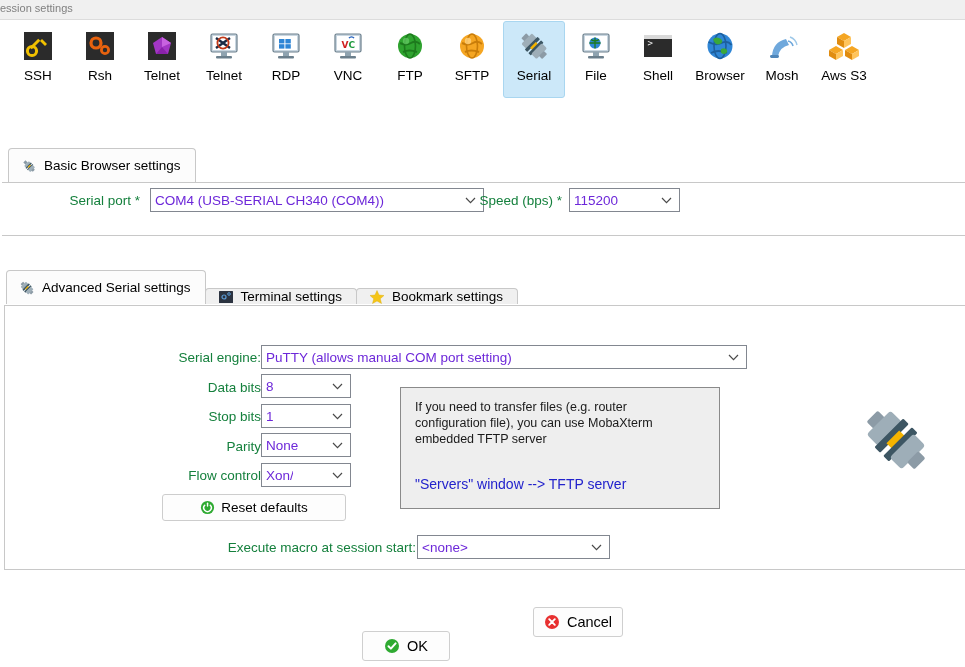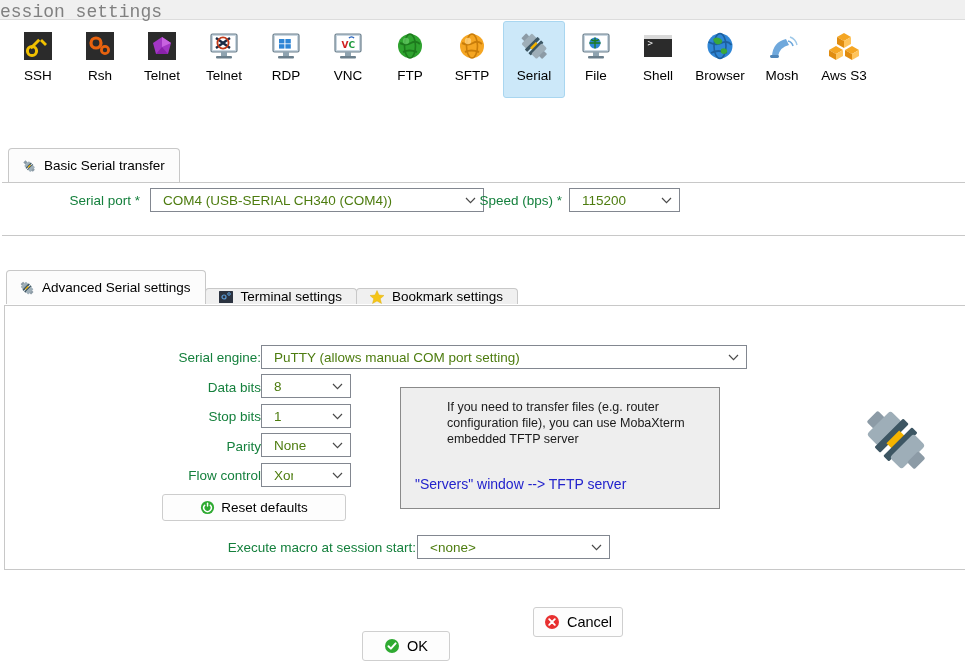--- a/index.html
+++ b/index.html
@@ -14,23 +14,22 @@
   }
 
   
   #titlebar {
     position: absolute; left: 0; top: 0; width: 965px; height: 20px;
     background: #f0f0f0;
     border-bottom: 1px solid #dcdcdc;
   }
   #titlebar .title-text {
     position: absolute; left: 0px; top: 2px;
-    font-size: 18px; color: #808080;
+    font-size: 11px; color: #808080;
     white-space: nowrap;
-    font-family: Liberation Mono, monospace;
   }
 
   
   #session-types {
     position: absolute; left: 0; top: 21px; width: 965px; height: 110px;
     background: #ffffff;
     display: flex;
     align-items: flex-start;
     padding-left: 7px;
   }
@@ -116,23 +115,23 @@
     white-space: nowrap;
     text-align: right;
   }
   .combo {
     position: absolute;
     height: 24px;
     background: #ffffff;
     border: 1px solid #828790;
     display: flex;
     align-items: center;
-    padding-left: 12px;
+    padding-left: 4px;
     font-size: 13.5px;
-    color: #4d7c0f;
+    color: #6d28d9;
     cursor: pointer;
     white-space: nowrap;
     overflow: hidden;
   }
   .combo .cval { flex: 1 1 auto; overflow: hidden; text-overflow: clip; }
   .combo .chev {
     flex: 0 0 auto;
     width: 16px; height: 100%;
     display: flex; align-items: center; justify-content: center;
     margin-right: 5px;
@@ -158,21 +157,20 @@
     left: 400px; top: 387px; width: 320px; height: 122px;
     background: #eeeeee;
     border: 1px solid #8a8a8a;
     padding: 11px 14px 0 14px;
   }
   #tftp-box .hint-text {
     font-size: 12.5px;
     color: #1a1a1a;
     line-height: 16px;
     white-space: pre-line;
-    margin-left: 32px;
   }
   #tftp-box .hint-link {
     position: absolute;
     left: 14px; bottom: 16px;
     font-size: 14px;
     color: #2222cc;
     white-space: nowrap;
     cursor: pointer;
   }
 
@@ -368,21 +366,21 @@
           <rect x="6.5" y="1.5" width="3" height="3.2" fill="#8a9aa5"></rect>
           <rect x="4.6" y="4.4" width="6.8" height="3.4" rx="1" fill="#9fb0ba"></rect>
           <rect x="4.2" y="6.9" width="7.6" height="1.3" fill="#3d5663"></rect>
           <rect x="6.4" y="7.8" width="3.2" height="1.6" fill="#f5b400"></rect>
           <rect x="4.2" y="9.0" width="7.6" height="1.3" fill="#3d5663"></rect>
           <rect x="4.6" y="9.9" width="6.8" height="3.4" rx="1" fill="#9fb0ba"></rect>
           <rect x="6.5" y="12.6" width="3" height="2.2" fill="#8a9aa5"></rect>
         </g>
       </svg>
     </span>
-    <span>Basic Serial transfer</span>
+    <span>Basic Browser settings</span>
   </div>
 </div>
 
 <div class="panel" id="basic-panel">
   <div class="lbl" style="left:-2px; top:10px; width:140px;">Serial port *</div>
   <div class="combo" style="left:148px; top:5px; width:334px;">
     <span class="cval">COM4  (USB-SERIAL CH340 (COM4))</span>
     <span class="chev">
       <svg width="11" height="7" viewBox="0 0 11 7">
           <path d="M1 1 L5.5 5.6 L10 1" stroke="#4a4a4a" stroke-width="1.2" fill="none"></path>

